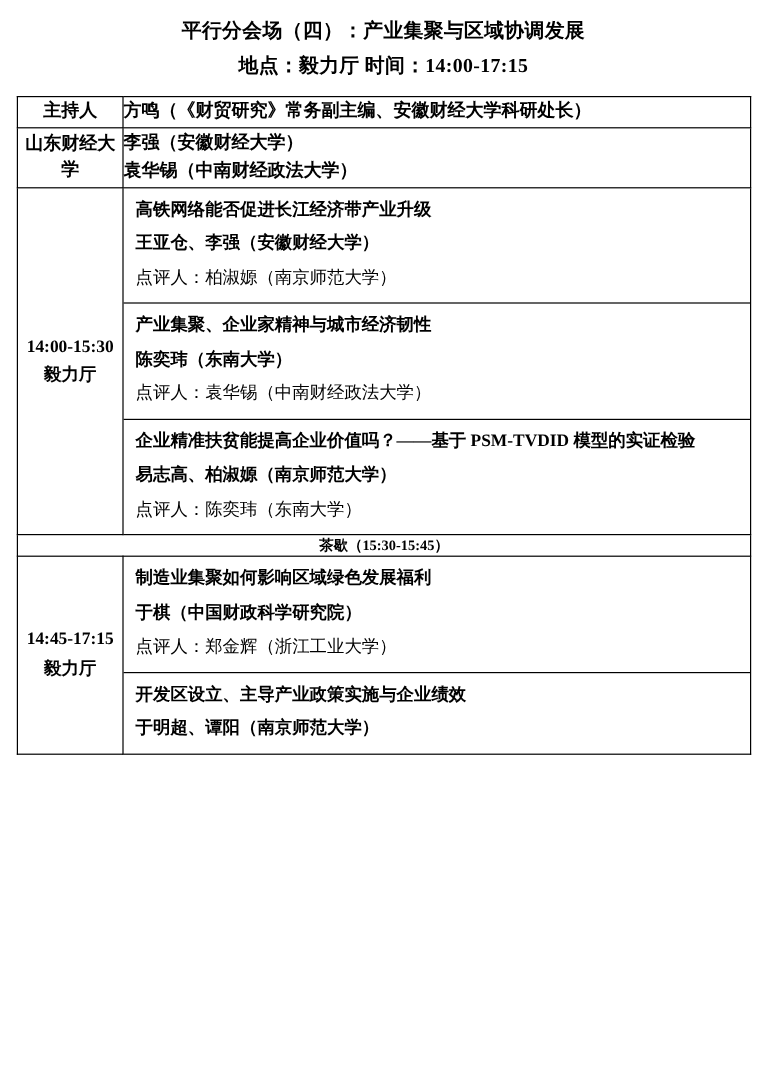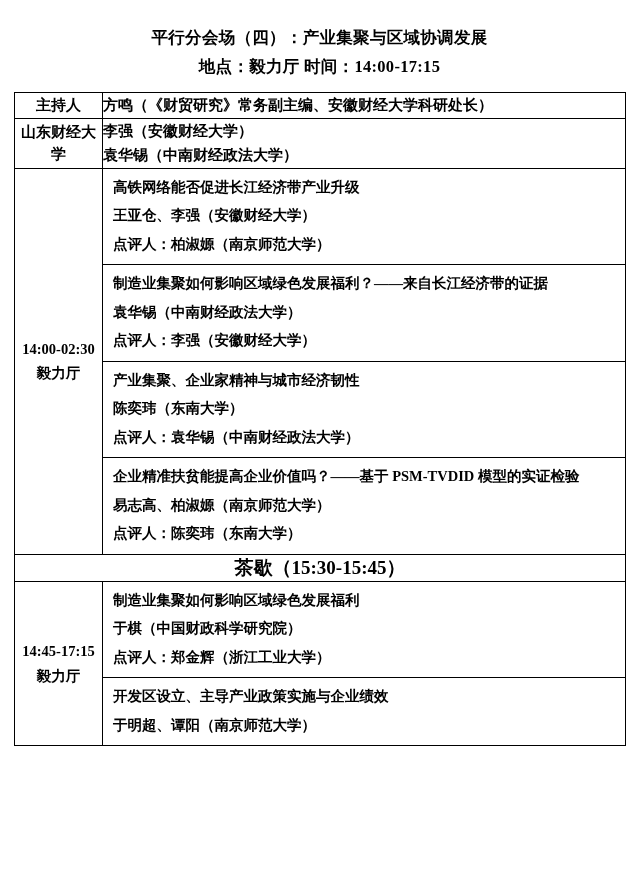--- a/index.html
+++ b/index.html
@@ -12,21 +12,21 @@
     height: 894px;
     font-family: "Liberation Serif", "DejaVu Serif", serif;
     color: #000000;
     overflow: hidden;
   }
   .page {
     width: 639px;
     height: 894px;
     position: relative;
     box-sizing: border-box;
-    padding: 24px 14px 0 14px;
+    padding: 12px 14px 0 14px;
   }
   .header {
     text-align: center;
     font-weight: bold;
     font-size: 16.5px;
     line-height: 1.75;
     padding-bottom: 10px;
   }
   .header .line1 { letter-spacing: 0.3px; }
   .header .line2 { letter-spacing: 0.3px; }
@@ -62,21 +62,21 @@
   .time-cell {
     text-align: center;
     font-weight: bold;
     font-size: 14.5px;
     line-height: 1.7;
     padding: 6px 2px;
   }
   .break-cell {
     text-align: center;
     font-weight: bold;
-    font-size: 19px;
+    font-size: 12px;
     padding: 7px 4px;
   }
 
   
   table.sessions {
     border-collapse: collapse;
     width: 100%;
     table-layout: fixed;
   }
   table.sessions td.sess {
@@ -93,21 +93,21 @@
     line-height: 1.62;
   }
   .paper .title {
     font-weight: bold;
   }
   .paper .authors {
     font-weight: bold;
     padding-top: 5px;
   }
   .paper .discussant {
-    font-weight: bold;
+    font-weight: normal;
     padding-top: 5px;
   }
 </style>
 </head>
 <body>
 
 <div class="page">
 
   <div class="header">
     <div class="line1">平行分会场（四）：产业集聚与区域协调发展</div>
@@ -127,47 +127,38 @@
       <tr>
         <td class="label-cell">山东财经大学</td>
         <td class="center-bold">
           <div>李强（安徽财经大学）</div>
           <div>袁华锡（中南财经政法大学）</div>
         </td>
       </tr>
 
       <tr>
         <td class="time-cell">
-          <div>14:00-02:30</div>
+          <div>14:00-15:30</div>
           <div>毅力厅</div>
         </td>
         <td>
           <table class="sessions">
             <tbody>
               <tr>
                 <td class="sess">
                   <div class="paper">
                     <div class="title">高铁网络能否促进长江经济带产业升级</div>
                     <div class="authors">王亚仓、李强（安徽财经大学）</div>
                     <div class="discussant">点评人：柏淑嫄（南京师范大学）</div>
                   </div>
                 </td>
               </tr>
               <tr>
                 <td class="sess">
                   <div class="paper">
-                    <div class="title">制造业集聚如何影响区域绿色发展福利？——来自长江经济带的证据</div>
-                    <div class="authors">袁华锡（中南财经政法大学）</div>
-                    <div class="discussant">点评人：李强（安徽财经大学）</div>
-                  </div>
-                </td>
-              </tr>
-              <tr>
-                <td class="sess">
-                  <div class="paper">
                     <div class="title">产业集聚、企业家精神与城市经济韧性</div>
                     <div class="authors">陈奕玮（东南大学）</div>
                     <div class="discussant">点评人：袁华锡（中南财经政法大学）</div>
                   </div>
                 </td>
               </tr>
               <tr>
                 <td class="sess">
                   <div class="paper">
                     <div class="title">企业精准扶贫能提高企业价值吗？——基于 PSM-TVDID 模型的实证检验</div>

